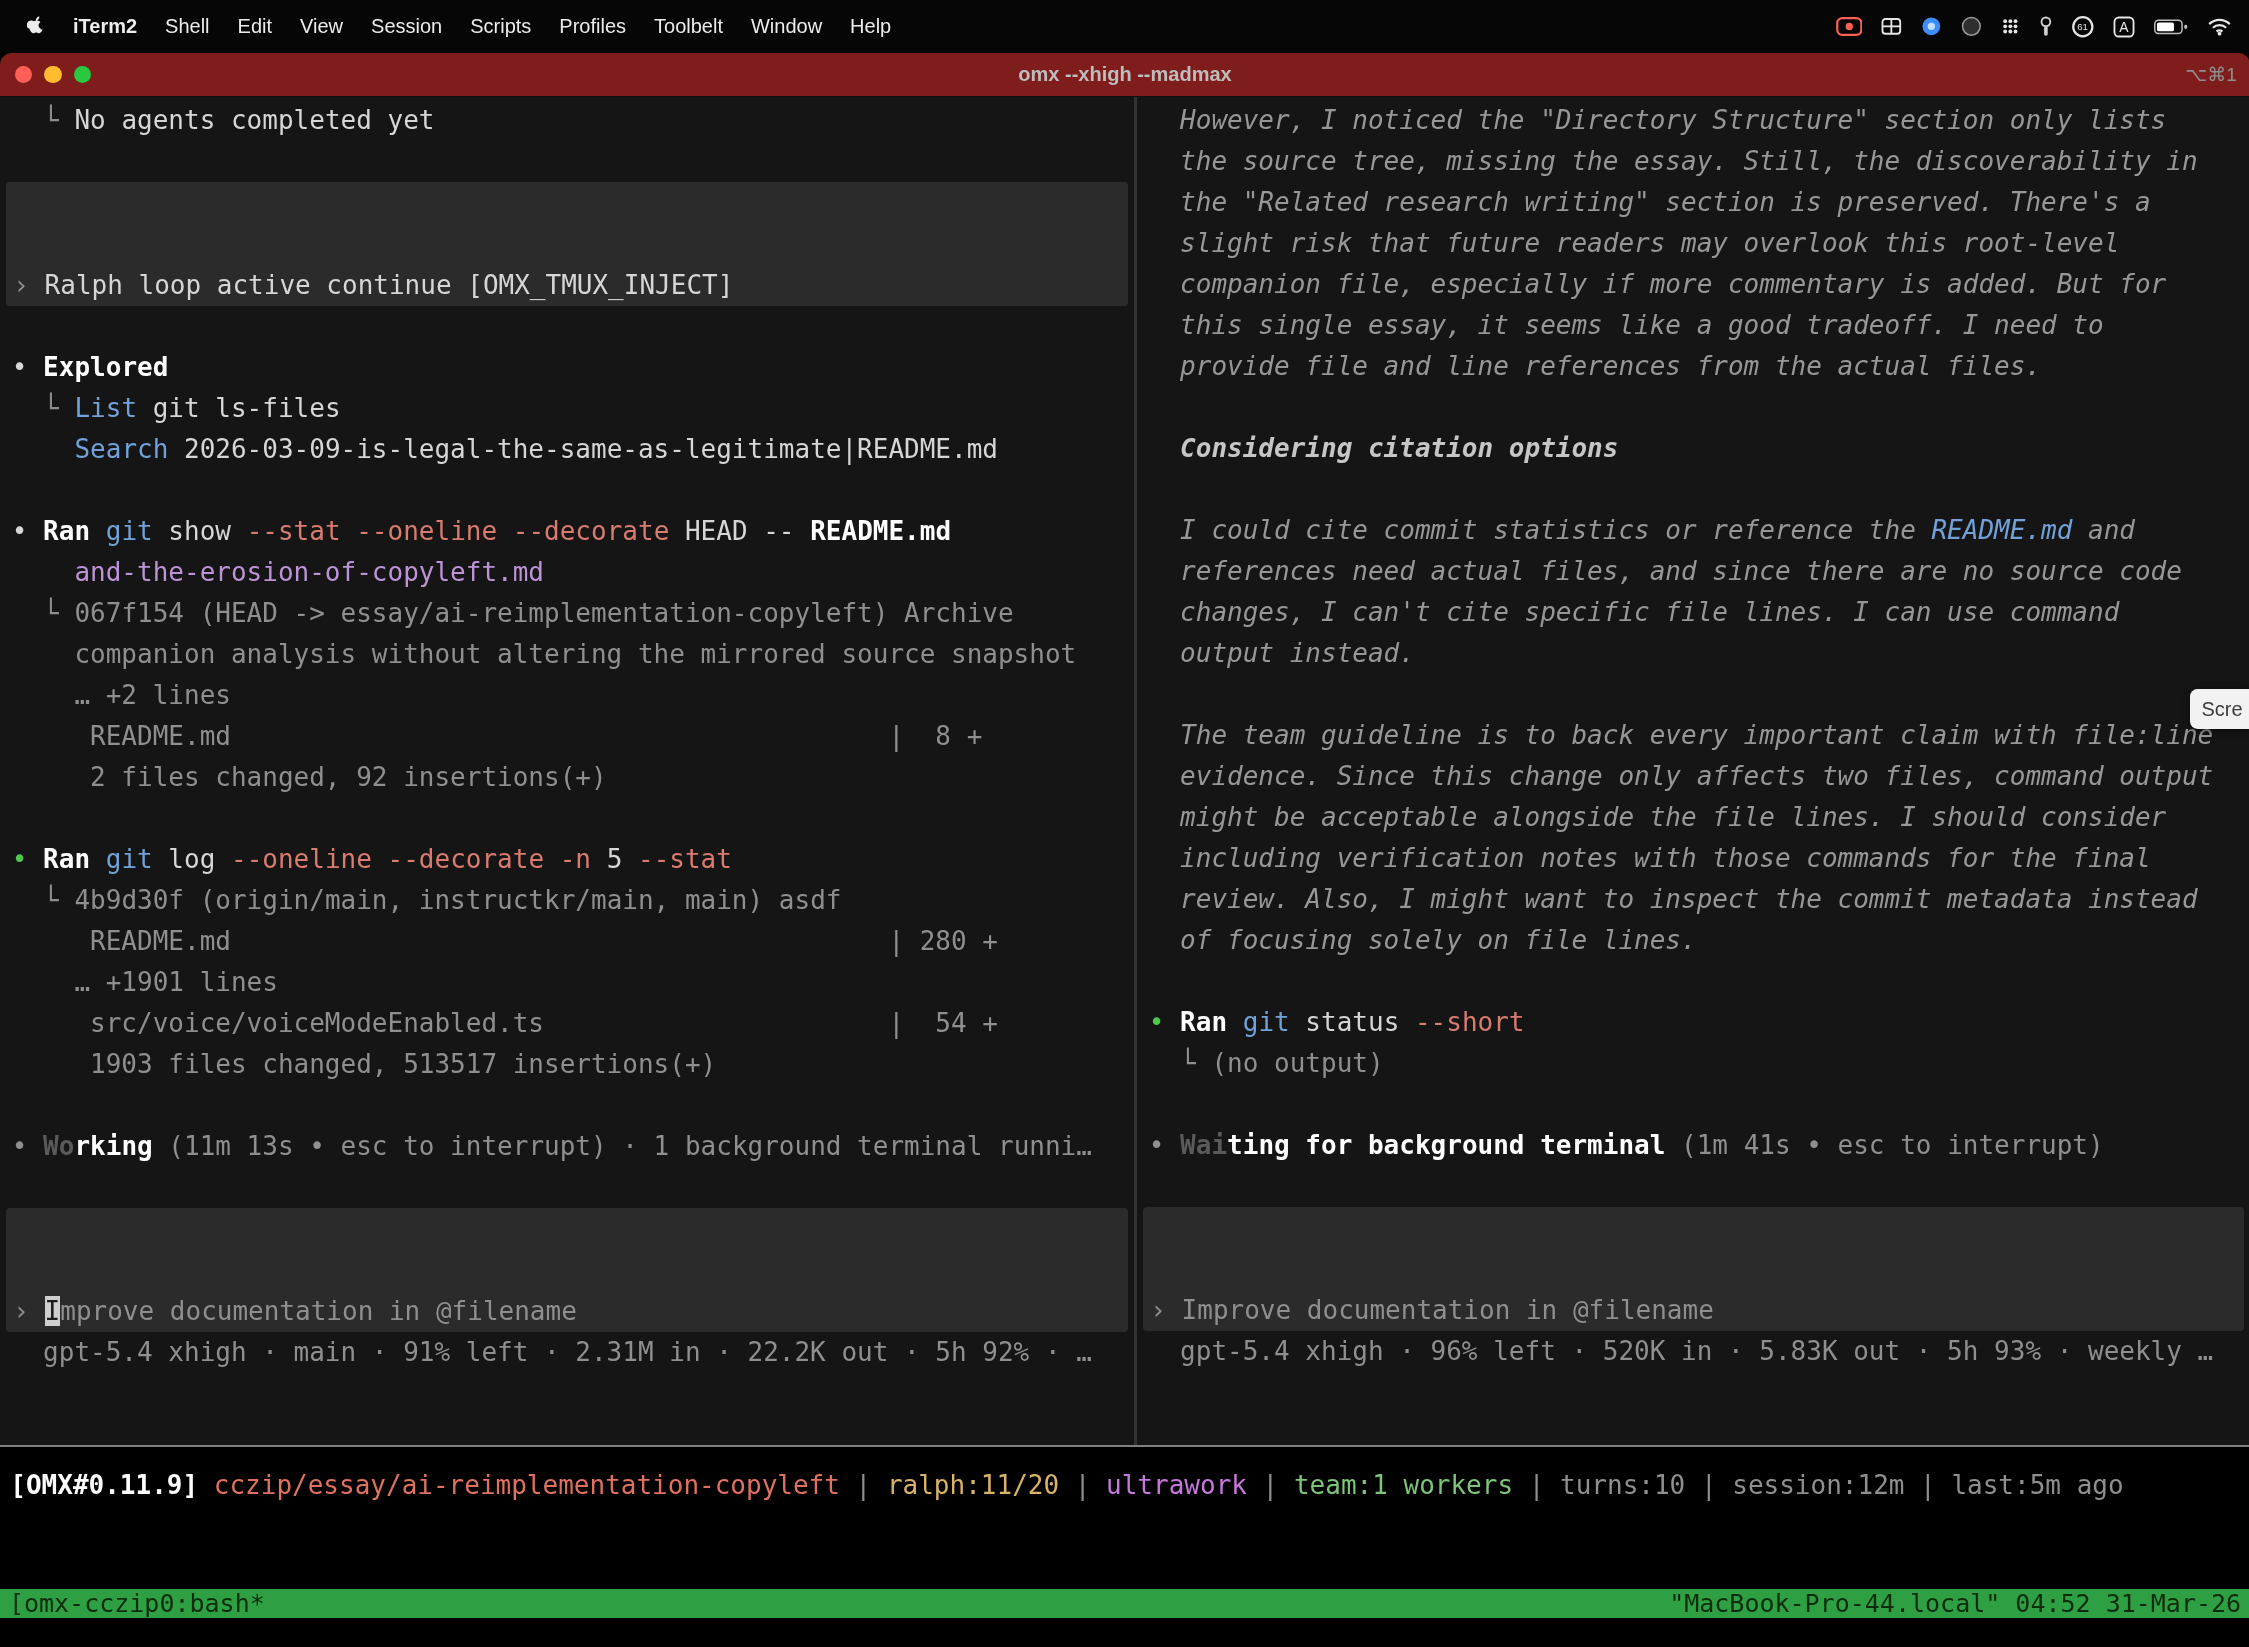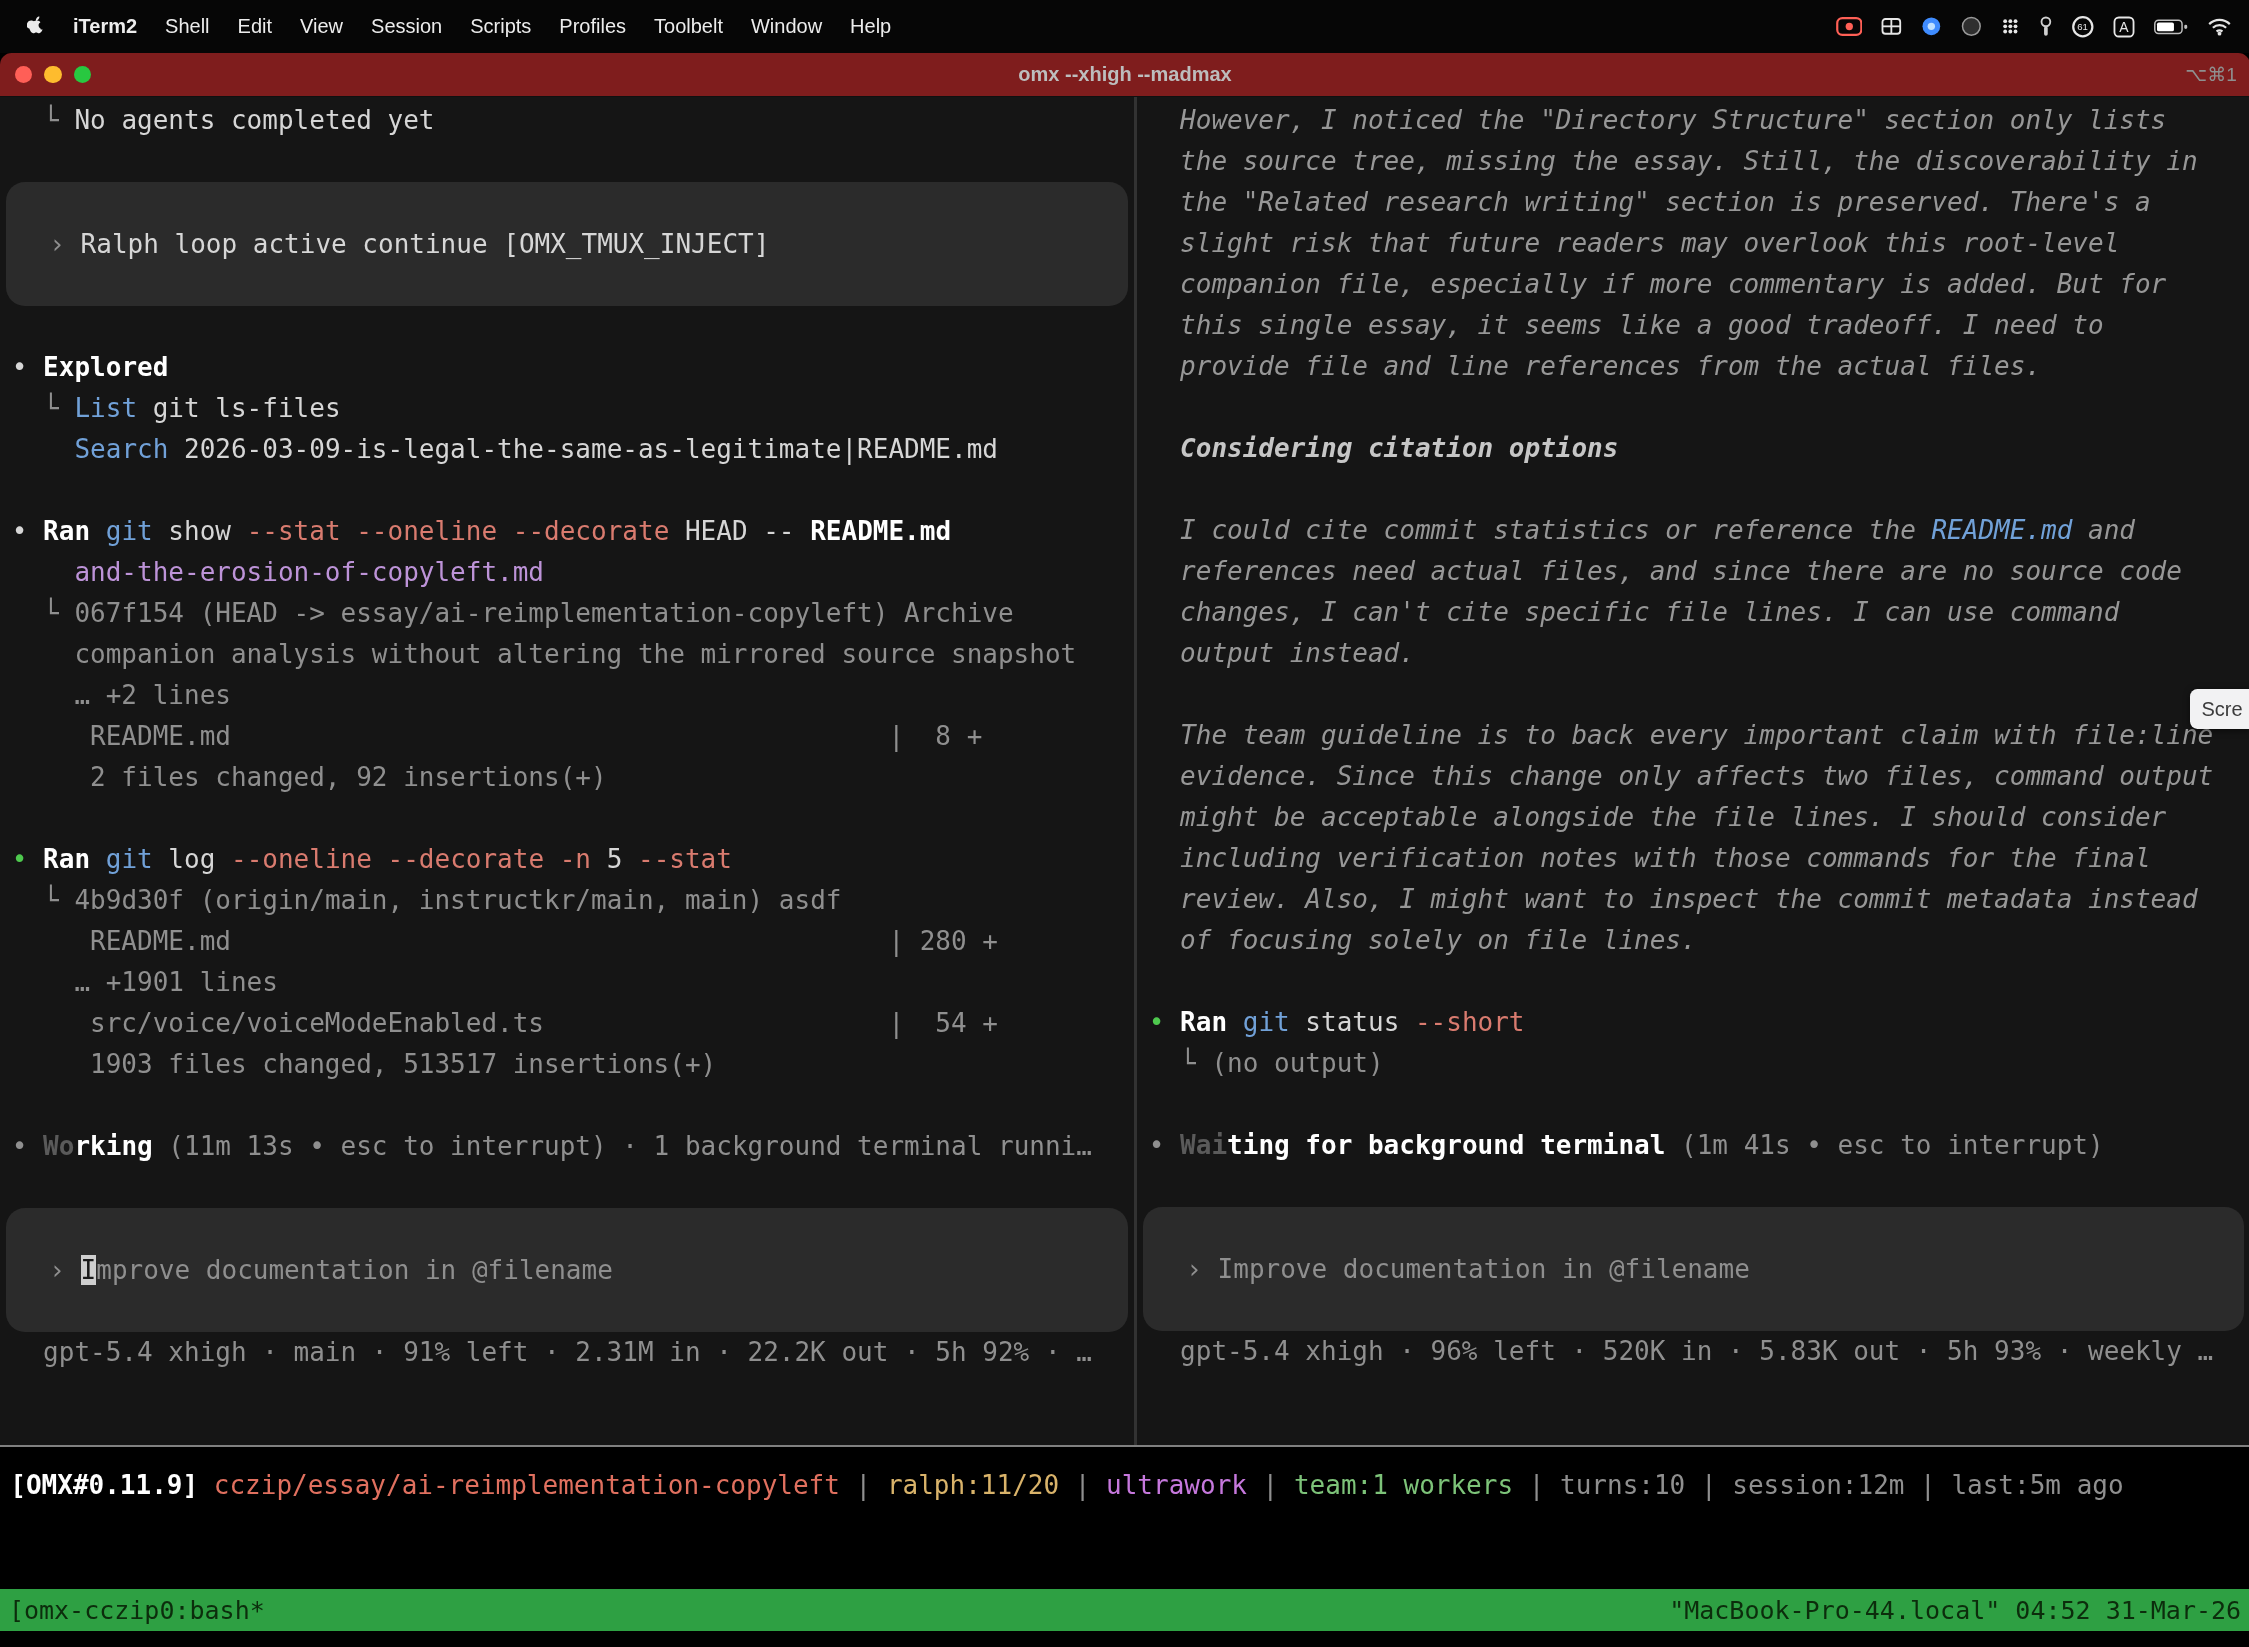--- a/index.html
+++ b/index.html
@@ -40,22 +40,22 @@
   }
   .tb-right { margin-left:auto; margin-right:13.3px; color:#8f8f8f; font-size:19px; z-index:2; }
   
   .terminal { position:absolute; top:97px; left:0; width:100%; height:1348px; background:#151515; display:flex; }
   .pane { height:100%; padding-top:3px; overflow:hidden; }
   .pane.left { width:1134px; }
   .divider { width:3px; height:100%; background:#323232; }
   .pane.right { flex:1; }
   .tl { height:41px; line-height:41px; font-size:26px; white-space:pre; padding-left:11.8px; overflow:hidden; }
   .tbox {
-    height:124px; background:#2b2b2b; border-radius:19px; margin:0 5.9px;
-    display:flex; align-items:center;padding-left:36px;
+    height:124px; background:#2b2b2b; border-radius:4px; margin:0 5.9px;
+    display:flex; align-items:flex-end;
   }
   .tbox .tl { flex:1; padding-left:7.4px; }
   
   .seg.fg      { color:#d6d6d6; }
   .seg.boldfg  { color:#ffffff; font-weight:bold; }
   .seg.dim     { color:#8f8f8f; }
   .seg.dim2    { color:#5a5a5a; font-weight:bold; }
   .seg.blue    { color:#71a1d8; }
   .seg.red     { color:#d97b6f; }
   .seg.purple  { color:#bd93d8; }
@@ -69,21 +69,21 @@
   .seg.magenta { color:#c678dd; }
   .seg.green2  { color:#7dc379; }
   
   .hsep { position:absolute; top:1445px; left:0; width:100%; height:2.2px; background:#808080; }
   .omxbar {
     position:absolute; top:1448px; left:0; width:100%; height:74px;
     display:flex; align-items:center; padding-left:10.3px;
     font-size:26px; white-space:pre; overflow:hidden;
   }
   .tmuxbar {
-    position:absolute; top:1589px; left:0; width:100%; height:42px;
+    position:absolute; top:1589px; left:0; width:100%; height:29px;
     background:#2ea043; color:#0c2d0c; display:flex; align-items:center;
     font-size:25px; padding:0 8.9px; white-space:pre;
   }
   .tmux-right { margin-left:auto; }
   
   .edge-tooltip {
     position:absolute; top:689px; right:0; height:40px;
     background:#f2f2f3; color:#3c3c3c; border-radius:7.4px 0 0 7.4px;
     display:flex; align-items:center; padding:0 7.4px 0 11.8px;
     font-family:"Liberation Sans", sans-serif; font-size:20px;

